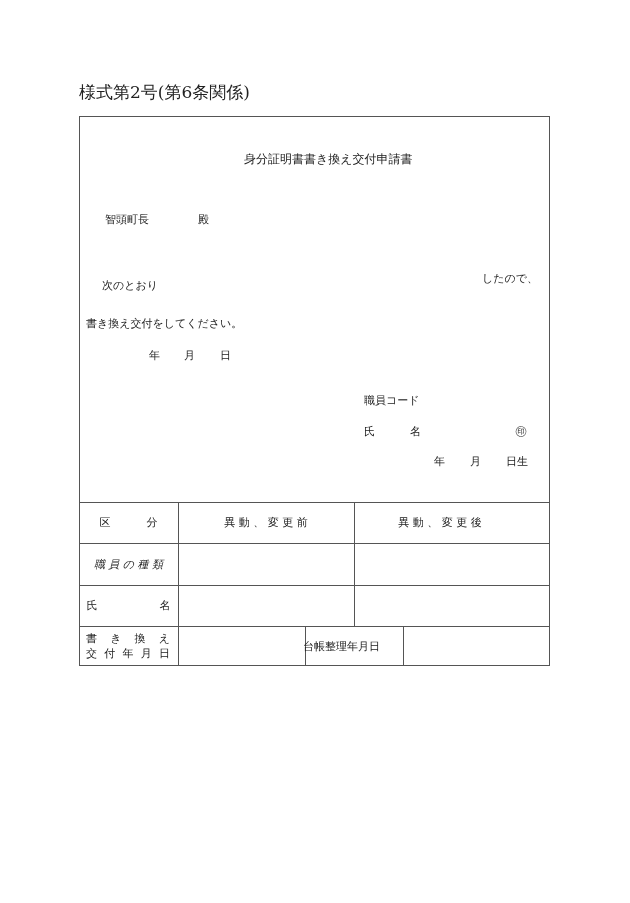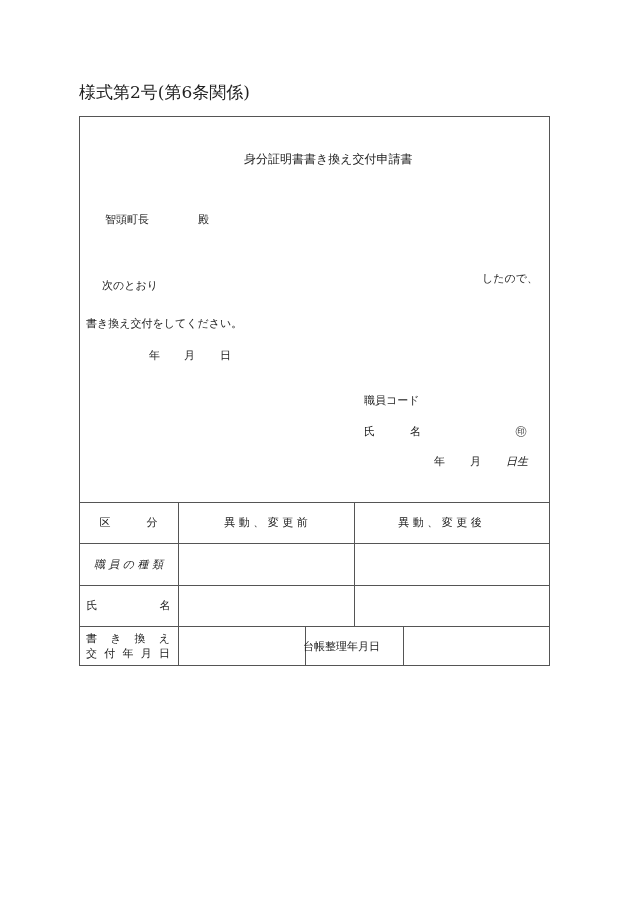--- a/index.html
+++ b/index.html
@@ -32,21 +32,21 @@
 <div class="abs" style="left:149px;top:348px;">年</div>
 <div class="abs" style="left:184px;top:348px;">月</div>
 <div class="abs" style="left:220px;top:348px;">日</div>
 
 <div class="abs" style="left:364px;top:393px;">職員コード</div>
 <div class="abs" style="left:364px;top:424px;">氏</div>
 <div class="abs" style="left:410px;top:424px;">名</div>
 <div class="abs" style="left:515px;top:423px;font-size:12px;">㊞</div>
 <div class="abs" style="left:434px;top:454px;">年</div>
 <div class="abs" style="left:470px;top:454px;">月</div>
-<div class="abs" style="left:506px;top:454px;font-style:italic;">日生</div>
+<div class="abs" style="left:506px;top:454px;">日生</div>
 
 <div class="hline" style="left:79px;top:502px;width:471px;"></div>
 <div class="hline" style="left:79px;top:543px;width:471px;"></div>
 <div class="hline" style="left:79px;top:585px;width:471px;"></div>
 <div class="hline" style="left:79px;top:626px;width:471px;"></div>
 <div class="vline" style="left:178px;top:502px;height:164px;"></div>
 <div class="vline" style="left:354px;top:502px;height:124px;"></div>
 <div class="vline" style="left:305px;top:626px;height:40px;"></div>
 <div class="vline" style="left:403px;top:626px;height:40px;"></div>
 

